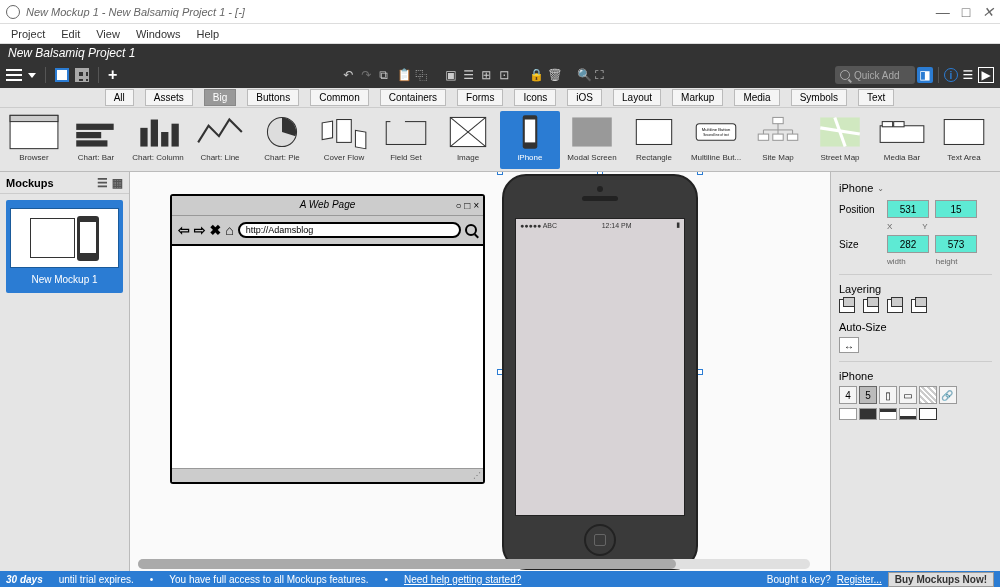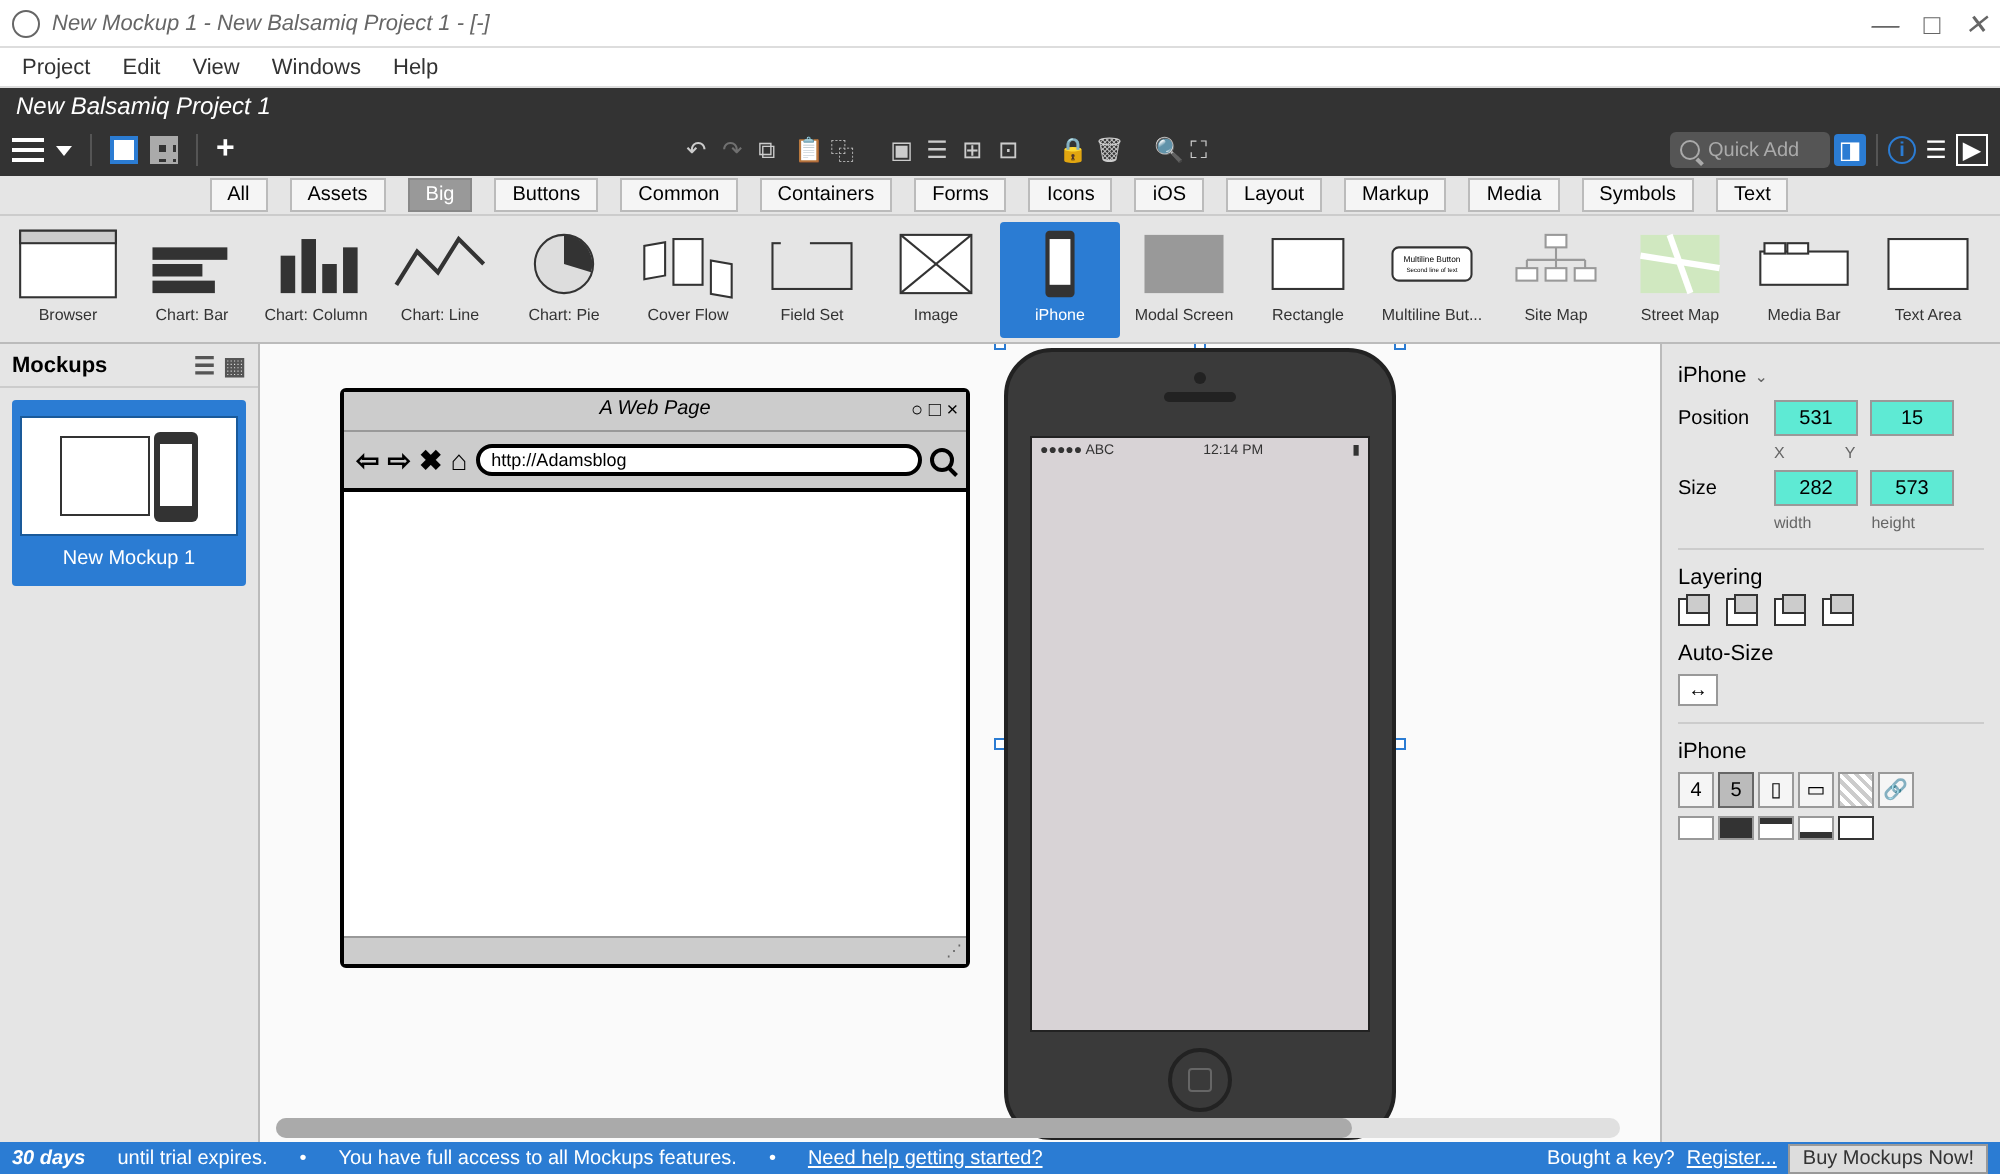--- a/index.html
+++ b/index.html
@@ -120,21 +120,21 @@
 .props-panel .pattern-row { display: flex; gap: 2px; margin: 4px 0; }
 .props-panel .pattern { width: 18px; height: 12px; border: 1px solid #999; background: #fff; }
 .props-panel .divider { height: 1px; background: #ccc; margin: 8px 0; }
 
 
 .statusbar-bottom { height: 16px; background: #2b7cd3; color: #fff; display: flex; align-items: center; padding: 0 6px; font-size: 10px; justify-content: space-between; }
 .statusbar-bottom .left { display: flex; gap: 16px; align-items: center; }
 .statusbar-bottom .left .bold { font-weight: bold; font-style: italic; }
 .statusbar-bottom a { color: #fff; text-decoration: underline; }
 .statusbar-bottom .right { display: flex; gap: 6px; align-items: center; }
-.statusbar-bottom .buy-btn { background: #ddd; color: #333; padding: 1px 6px; font-size: 10px; border: 1px solid #999; }
+.statusbar-bottom .buy-btn { background: #ddd; color: #333; padding: 1px 6px; font-size: 10px; border: 1px solid #999; font-weight: bold; }
 
 
 .thumb svg { width: 100%; height: 100%; }
 </style>
 </head>
 <body>
 
 <div class="titlebar">
   <div class="app-icon"></div>
   <div class="title">New Mockup 1 - New Balsamiq Project 1 - [-]</div>

